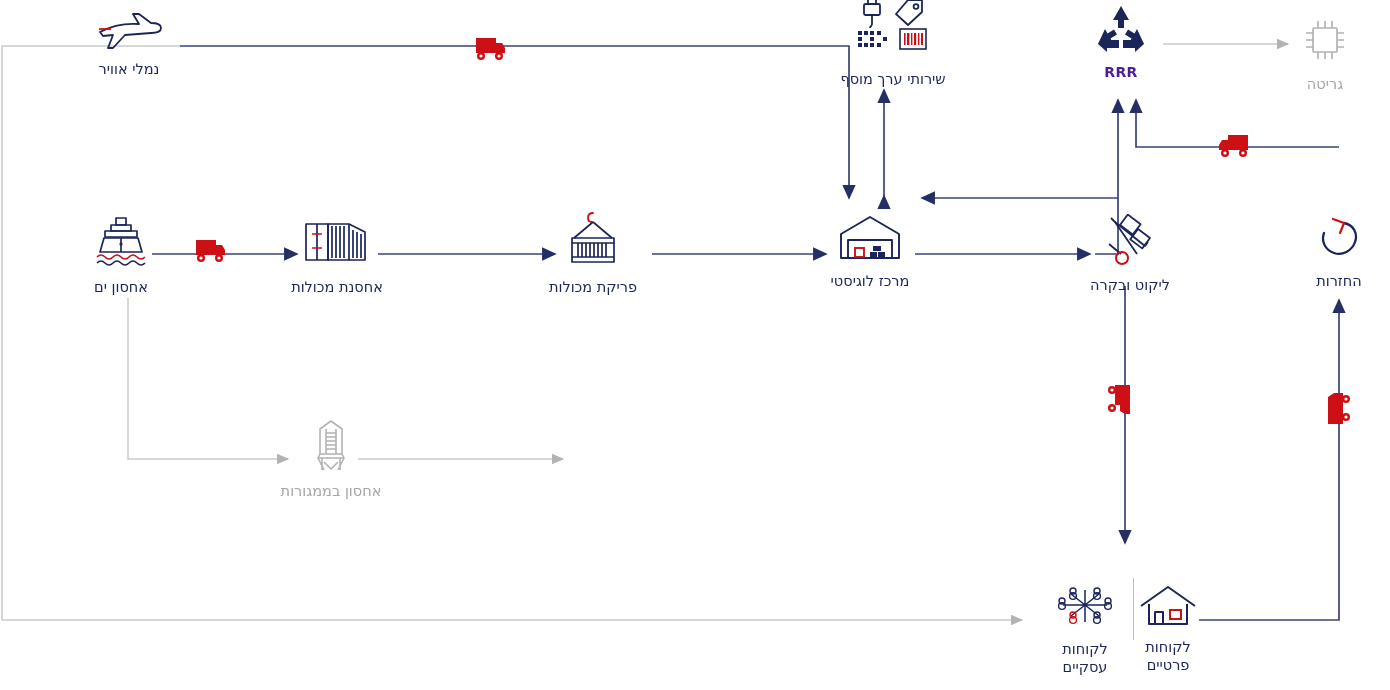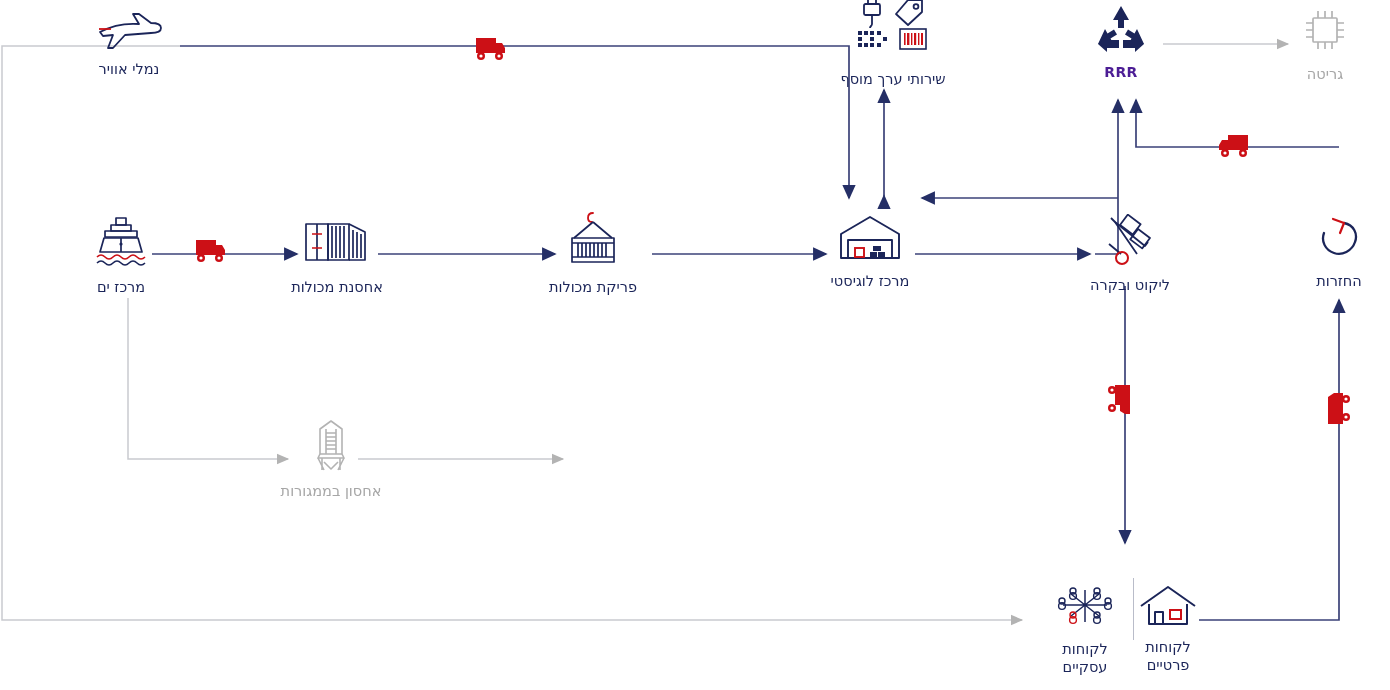--- a/index.html
+++ b/index.html
@@ -142,21 +142,21 @@
           <path d="M5,40 L20,39 L17.5,34.5 L24,30.5 L21,25.4 L14.5,29.4 L12,25 Z"></path>
           <path d="M51,40 L36,39 L38.5,34.5 L32,30.5 L35,25.4 L41.5,29.4 L44,25 Z"></path>
           <path d="M14,48 L5,40 L14,32 L14,36 L26,36 L26,44 L14,44 Z"></path>
           <path d="M42,48 L51,40 L42,32 L42,36 L30,36 L30,44 L42,44 Z"></path>
         </g>
       </svg>
     </span>
     <span class="lbl">RRR</span>
   </div>
 
-  <div class="node dim" style="left:1270px;top:7px;width:110px;">
+  <div class="node dim" style="left:1270px;top:17px;width:110px;">
     <span class="ic">
       <svg width="50" height="48" viewBox="0 0 50 48">
         <g stroke="#b3b3b3" stroke-width="1.7" fill="none">
           <rect x="13" y="11" width="24" height="24" rx="1"></rect>
           <path d="M18,11 L18,4 M25,11 L25,4 M32,11 L32,4
                    M18,35 L18,42 M25,35 L25,42 M32,35 L32,42
                    M13,16 L6,16 M13,23 L6,23 M13,30 L6,30
                    M37,16 L44,16 M37,23 L44,23 M37,30 L44,30"></path>
         </g>
       </svg>
@@ -176,21 +176,21 @@
         </g>
         <circle cx="28" cy="28" r="1.6" fill="#1b2559"></circle>
         <g stroke="#cc1016" stroke-width="1.6" fill="none">
           <path d="M4,41 q4,-4 8,0 q4,4 8,0 q4,-4 8,0 q4,4 8,0 q4,-4 8,0 q4,4 8,0"></path>
         </g>
         <g stroke="#1b2559" stroke-width="1.6" fill="none">
           <path d="M4,47 q4,-4 8,0 q4,4 8,0 q4,-4 8,0 q4,4 8,0 q4,-4 8,0 q4,4 8,0"></path>
         </g>
       </svg>
     </span>
-    <span class="lbl">מרכז ים</span>
+    <span class="lbl">אחסון ים</span>
   </div>
 
   <div class="node" style="left:272px;top:218px;width:130px;">
     <span class="ic">
       <svg width="68" height="50" viewBox="0 0 68 50">
         <g stroke="#1b2559" stroke-width="1.7" fill="none" stroke-linejoin="round">
           <rect x="3" y="6" width="22" height="36"></rect>
           <path d="M14,6 L14,42"></path>
           <path d="M25,6 L46,6 L46,42 L25,42 Z"></path>
           <path d="M46,6 L62,14 L62,42 L46,42"></path>

